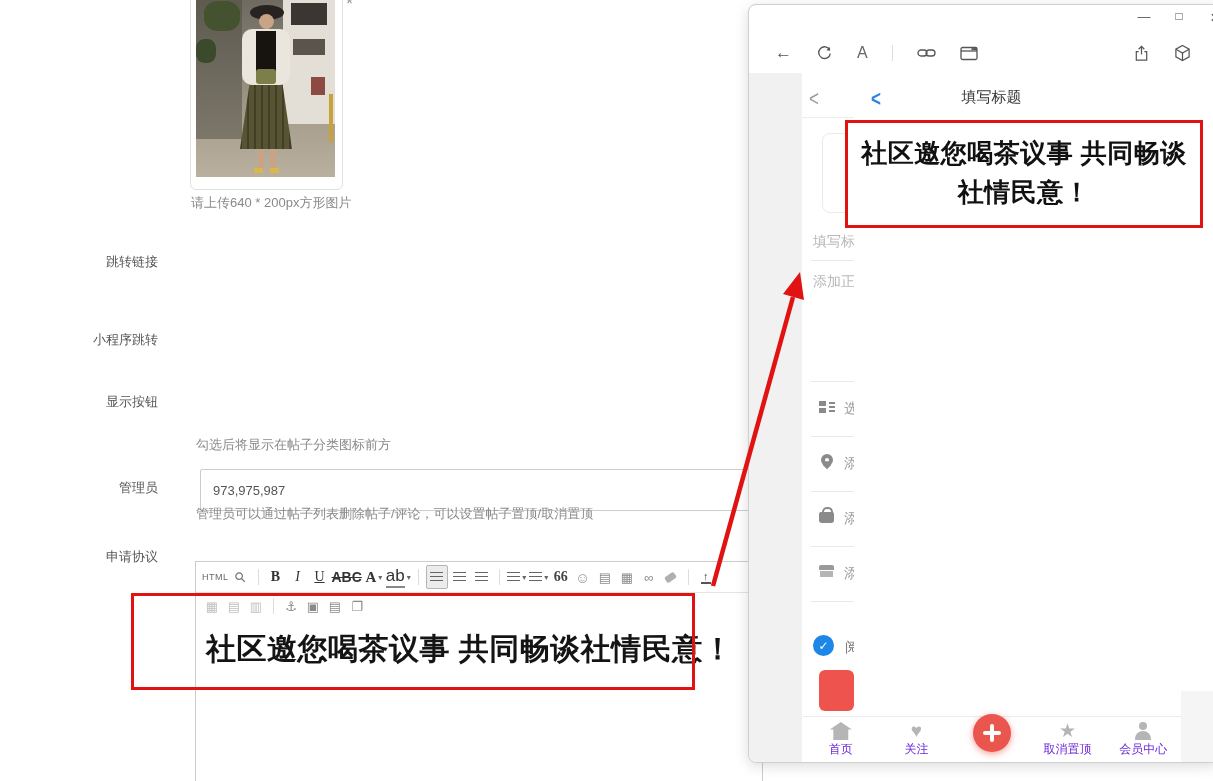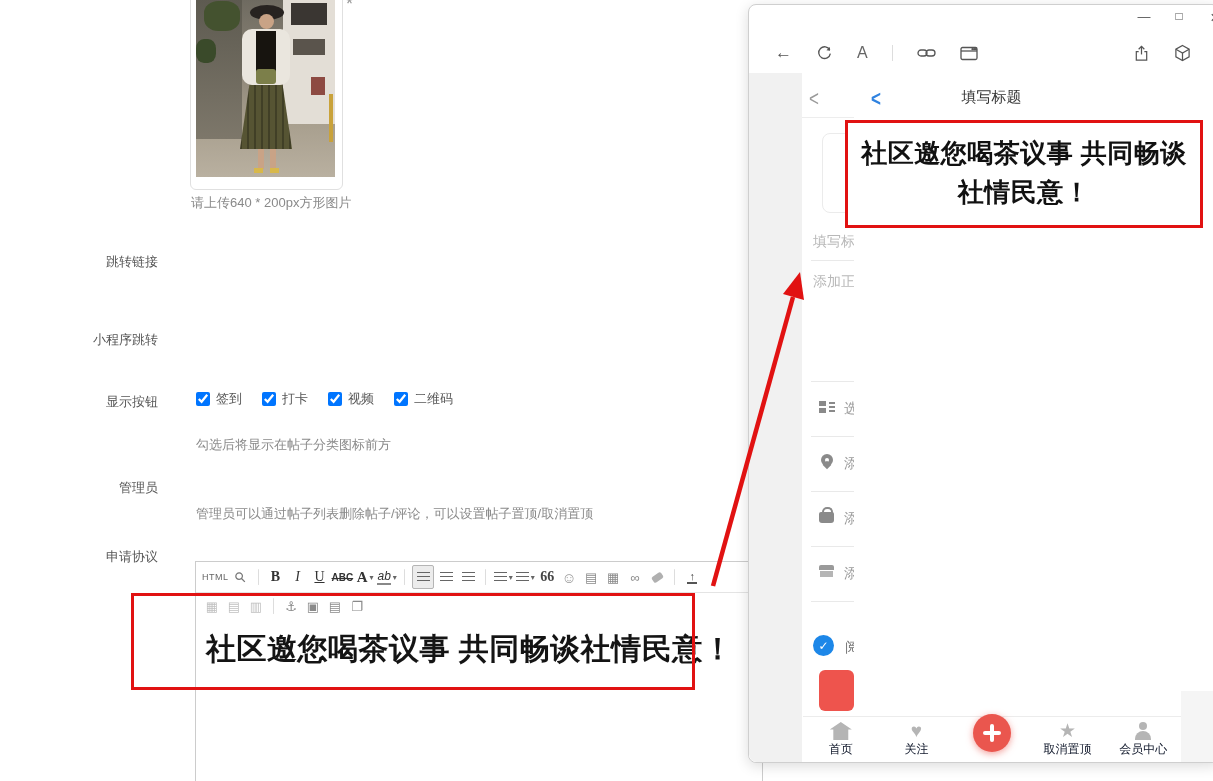--- a/index.html
+++ b/index.html
@@ -46,23 +46,23 @@
   .tb-row2{height:26px;}
   .tbtn{min-width:20px;height:22px;display:inline-flex;align-items:center;justify-content:center;
     font-size:12px;color:#333;border-radius:2px;cursor:pointer;position:relative;}
   .tbtn.sep{min-width:1px;width:1px;height:16px;background:#ddd;margin:0 5px;cursor:default;}
   .tbtn .caret{font-size:8px;color:#666;margin-left:2px;}
   .t-html .tg{font-size:9px;color:#666;letter-spacing:.5px;}
   .t-mag .tg{display:inline-block;transform:rotate(-45deg);color:#777;font-size:14px;}
   .t-b .tg{font-weight:bold;font-family:"Liberation Serif","DejaVu Serif",serif;font-size:14px;}
   .t-i .tg{font-style:italic;font-family:"Liberation Serif","DejaVu Serif",serif;font-size:14px;}
   .t-u .tg{text-decoration:underline;font-family:"Liberation Serif","DejaVu Serif",serif;font-size:14px;}
-  .t-abc .tg{text-decoration:line-through;font-size:10px;font-weight:bold;}
+  .t-abc .tg{text-decoration:line-through;font-size:14px;font-weight:bold;}
   .t-a .tg{font-family:"Liberation Serif","DejaVu Serif",serif;font-size:15px;font-weight:bold;}
-  .t-ab .tg{font-size:12px;font-style:italic;border-bottom:2px solid #888;}
+  .t-ab .tg{font-size:17px;border-bottom:2px solid #888;}
   .i-bars .tg{width:13px;height:10px;background:repeating-linear-gradient(to bottom,#666 0 1.5px,transparent 1.5px 4px);}
   .tbtn.active{border:1px solid #b5b5b5;background:#ececec;}
   .t-quote .tg{font-family:"Liberation Serif","DejaVu Serif",serif;font-weight:900;font-size:14px;color:#444;}
   .t-emoji .tg{color:#999;font-size:15px;}
   .t-ico .tg{color:#8a8a8a;font-size:13px;}
   .t-light .tg{color:#c0c0c0;}
   .i-eraser .tg{width:11px;height:7px;background:#b0b0b0;border-radius:2px;transform:rotate(-35deg);display:inline-block;}
   .t-top .tg{font-size:11px;color:#444;border-bottom:2px solid #555;padding:0 2px;}
   .editor-body{position:relative;height:160px;}
   .editor-bigtext{position:absolute;left:10px;top:10px;font-size:30px;font-weight:bold;color:#141414;
@@ -115,21 +115,21 @@
   .tabbar{position:absolute;left:54px;top:643px;width:378px;height:46px;background:#fff;border-top:1px solid #ececec;
     display:flex;}
   .tab{flex:1;display:flex;flex-direction:column;align-items:center;justify-content:flex-start;padding-top:5px;gap:1px;cursor:pointer;}
   .ti{width:22px;height:18px;display:flex;align-items:center;justify-content:center;color:#b5b5b5;font-size:19px;line-height:18px;position:relative;}
   .ti-home{background:#b5b5b5;clip-path:polygon(50% 0,100% 42%,84% 42%,84% 100%,16% 100%,16% 42%,0 42%);}
   .ti-person::before{content:"";position:absolute;left:7px;top:0;width:8px;height:8px;border-radius:50%;background:#b5b5b5;}
   .ti-person::after{content:"";position:absolute;left:3px;top:9px;width:16px;height:9px;border-radius:8px 8px 0 0;background:#b5b5b5;}
   .ti-plus{width:38px;height:38px;border-radius:50%;background:#ea564e;margin-top:-8px;box-shadow:0 2px 7px rgba(234,86,78,.55);}
   .ti-plus::before{content:"";position:absolute;left:10px;top:17px;width:18px;height:4px;background:#fff;border-radius:2px;}
   .ti-plus::after{content:"";position:absolute;left:17px;top:10px;width:4px;height:18px;background:#fff;border-radius:2px;}
-  .tablabel{font-size:12px;color:#0f172a;}
+  .tablabel{font-size:12px;color:#6d28d9;}
   
   .anno-box{position:absolute;border:3px solid #e11212;z-index:70;background:transparent;}
   #anno-editor{left:131px;top:593px;width:558px;height:91px;}
   #anno-preview{left:845px;top:120px;width:352px;height:102px;background:#fff;}
   #anno-preview .anno-text{width:100%;text-align:center;font-size:26px;font-weight:800;color:#111;
     line-height:39px;padding-top:11px;letter-spacing:0.5px;}
   #arrow-svg{position:absolute;left:0;top:0;z-index:60;pointer-events:none;}
 </style>
 </head>
 <body>
@@ -157,42 +157,24 @@
     </div>
   </div>
   <span class="req-star">*</span>
   <div class="upload-hint">请上传640 * 200px方形图片</div>
 
   <div class="f-label" style="top:253px;">跳转链接</div>
 
   <div class="f-label" style="top:331px;">小程序跳转</div>
 
   <div class="f-label" style="top:393px;">显示按钮</div>
-  <div class="cb-row">
-
-  <label class="cb-item">
-        <input type="checkbox" checked="" style="">
-        <span>签到</span>
-      </label>
-      <label class="cb-item">
-        <input type="checkbox" checked="" style="">
-        <span>打卡</span>
-      </label>
-      <label class="cb-item">
-        <input type="checkbox" checked="" style="">
-        <span>视频</span>
-      </label>
-      <label class="cb-item">
-        <input type="checkbox" checked="" style="">
-        <span>二维码</span>
-      </label>
-    </div>
   <div class="f-help" style="top:436px;">勾选后将显示在帖子分类图标前方</div>
 
   <div class="f-label" style="top:479px;">管理员</div>
+  <input class="f-input" style="top: 469px;" readonly="" value="973,975,987">
   <div class="f-help" style="top:505px;">管理员可以通过帖子列表删除帖子/评论，可以设置帖子置顶/取消置顶</div>
 
   <div class="f-label" style="top:548px;">申请协议</div>
 
   <div class="editor">
     <div class="tb-row tb-row1">
 
     <span class="tbtn t-html">
           <span class="tg">HTML</span>
 

